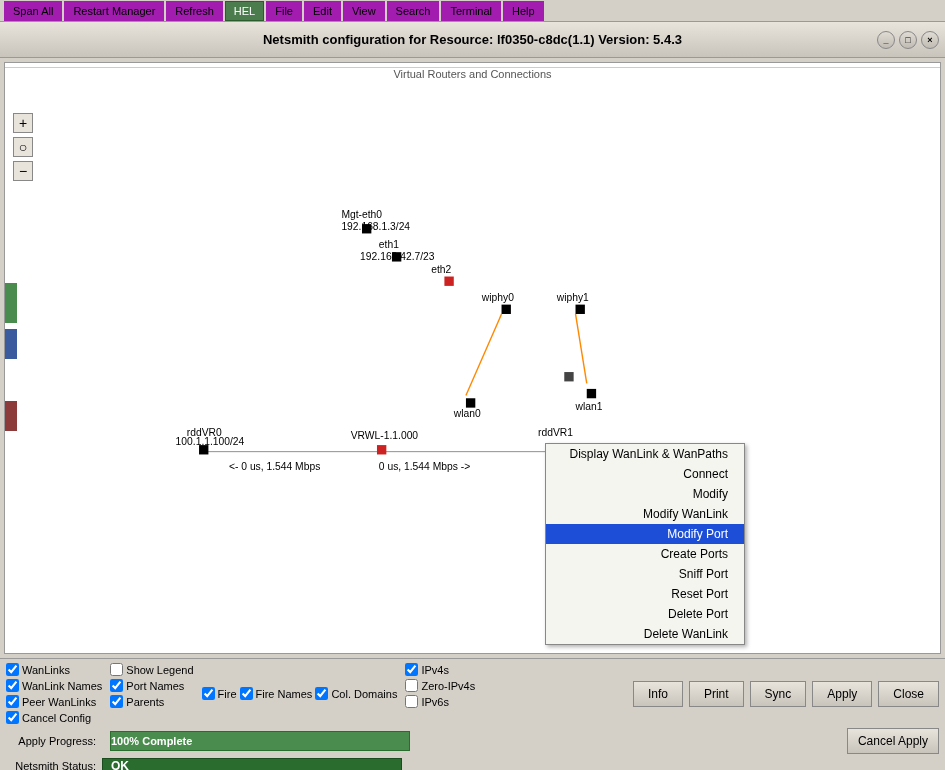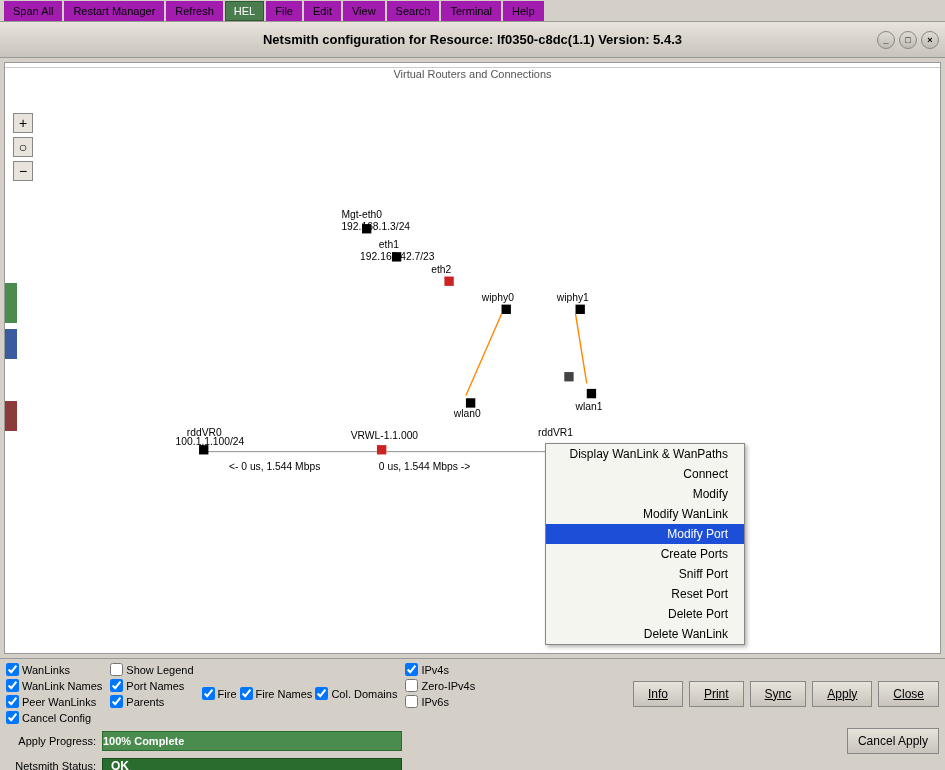--- a/index.html
+++ b/index.html
@@ -131,27 +131,26 @@
       width: 13px;
       height: 13px;
     }
     .ctrl-btn {
       padding: 3px 14px;
       background: linear-gradient(to bottom, #e8e4dc, #c8c4bc);
       border: 1px solid #888;
       cursor: pointer;
       font-size: 12px;
       height: 26px;
-      text-decoration: underline;
     }
 
     .progress-row {
       display: flex;
       align-items: center;
-      gap: 6px;
+      gap: 14px;
       margin-bottom: 4px;
     }
     .progress-label {
       font-size: 11px;
       min-width: 90px;
       text-align: right;
     }
     .progress-bar-container {
       flex: 1;
       height: 20px;

